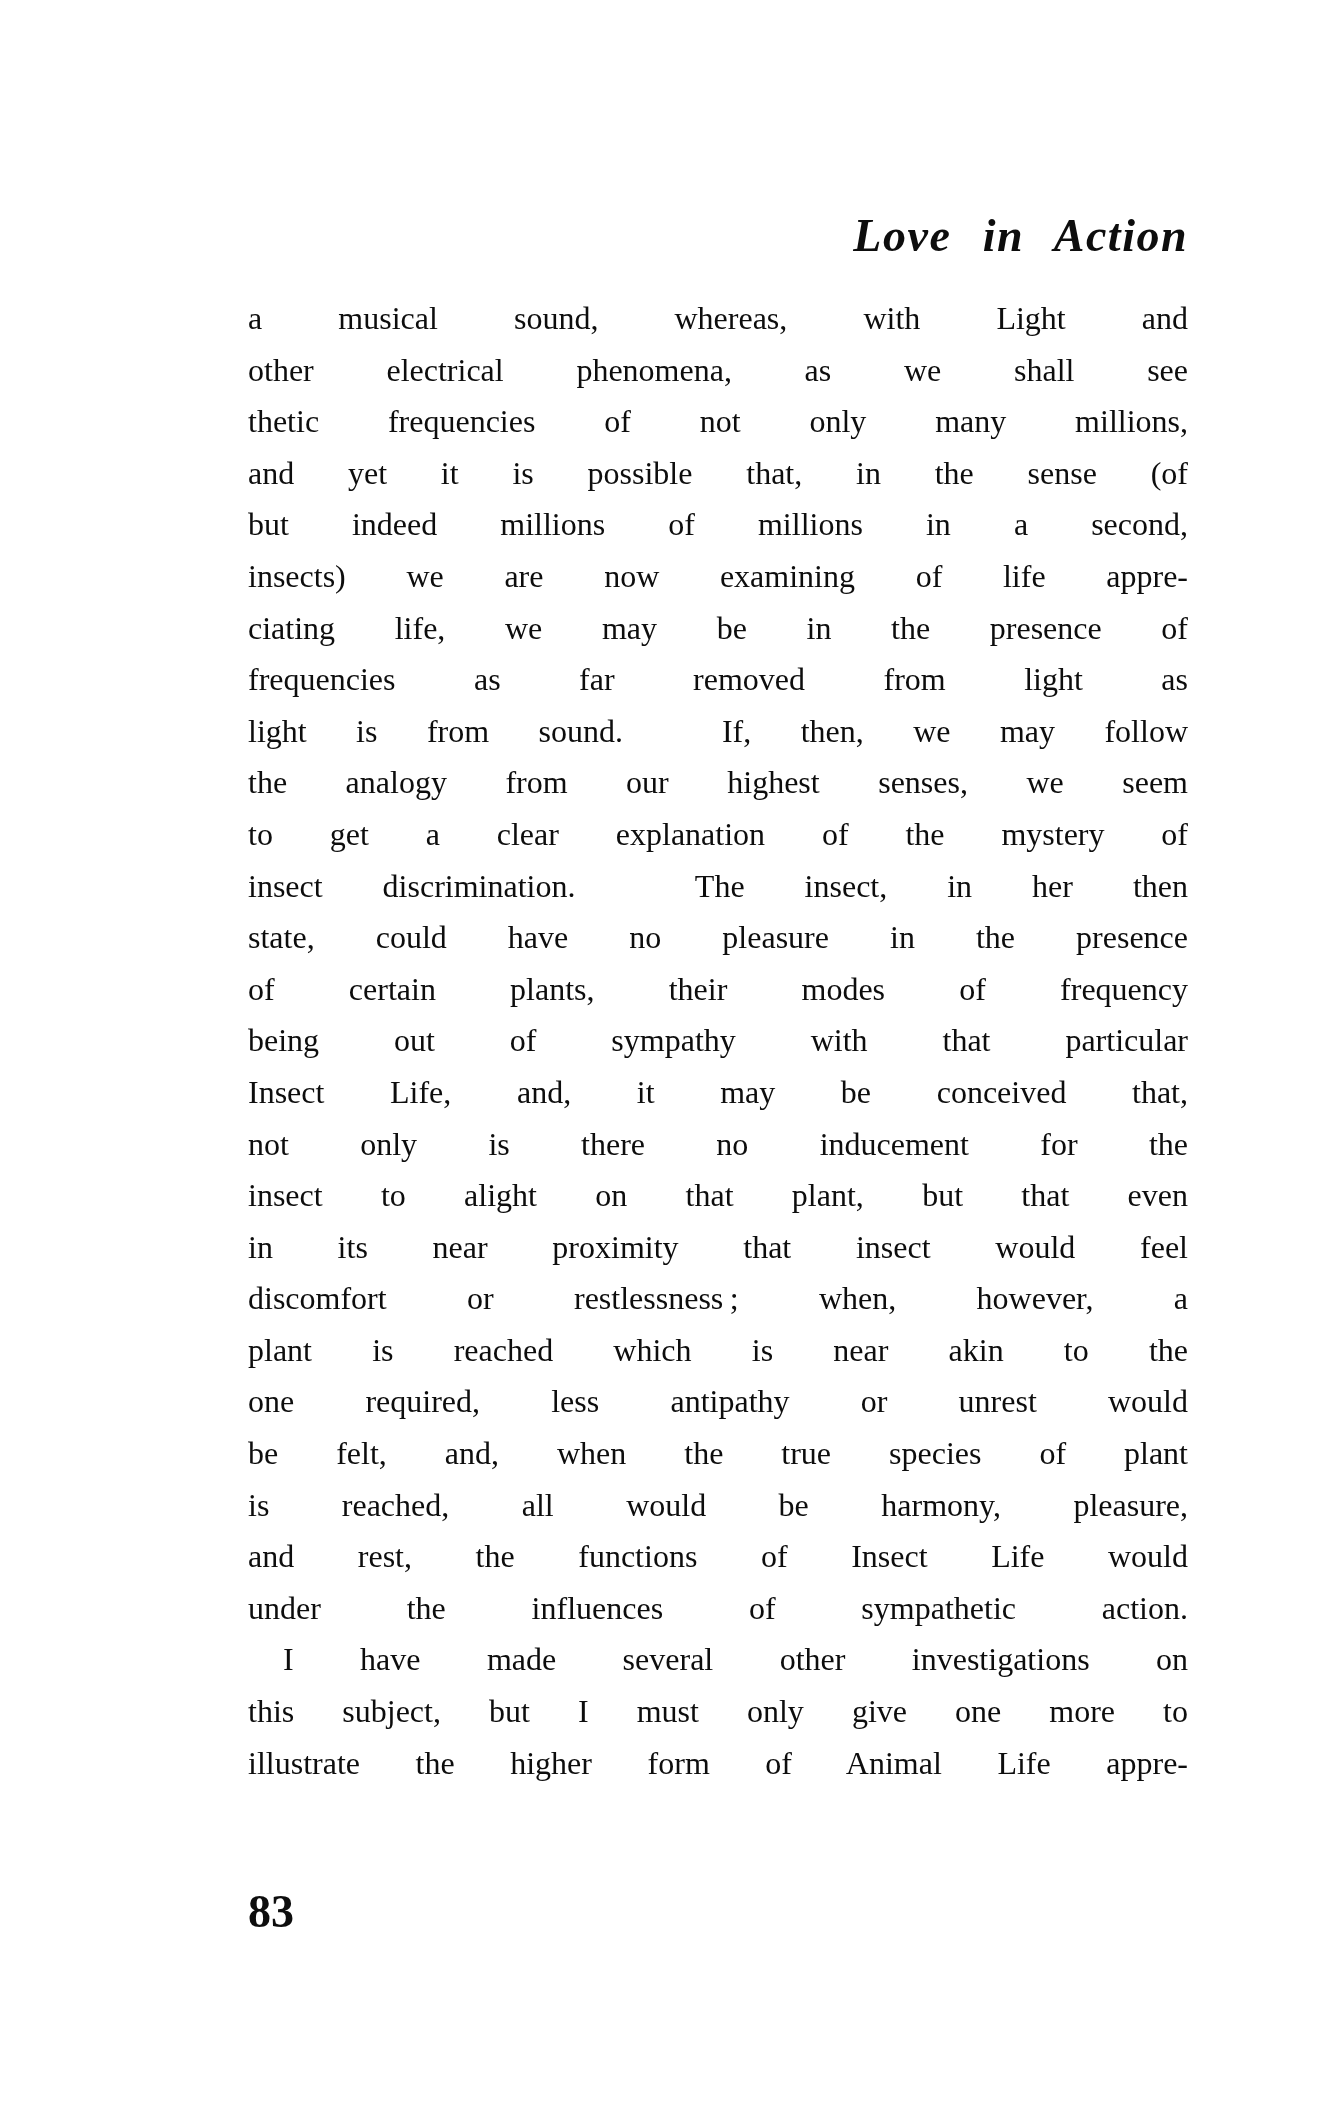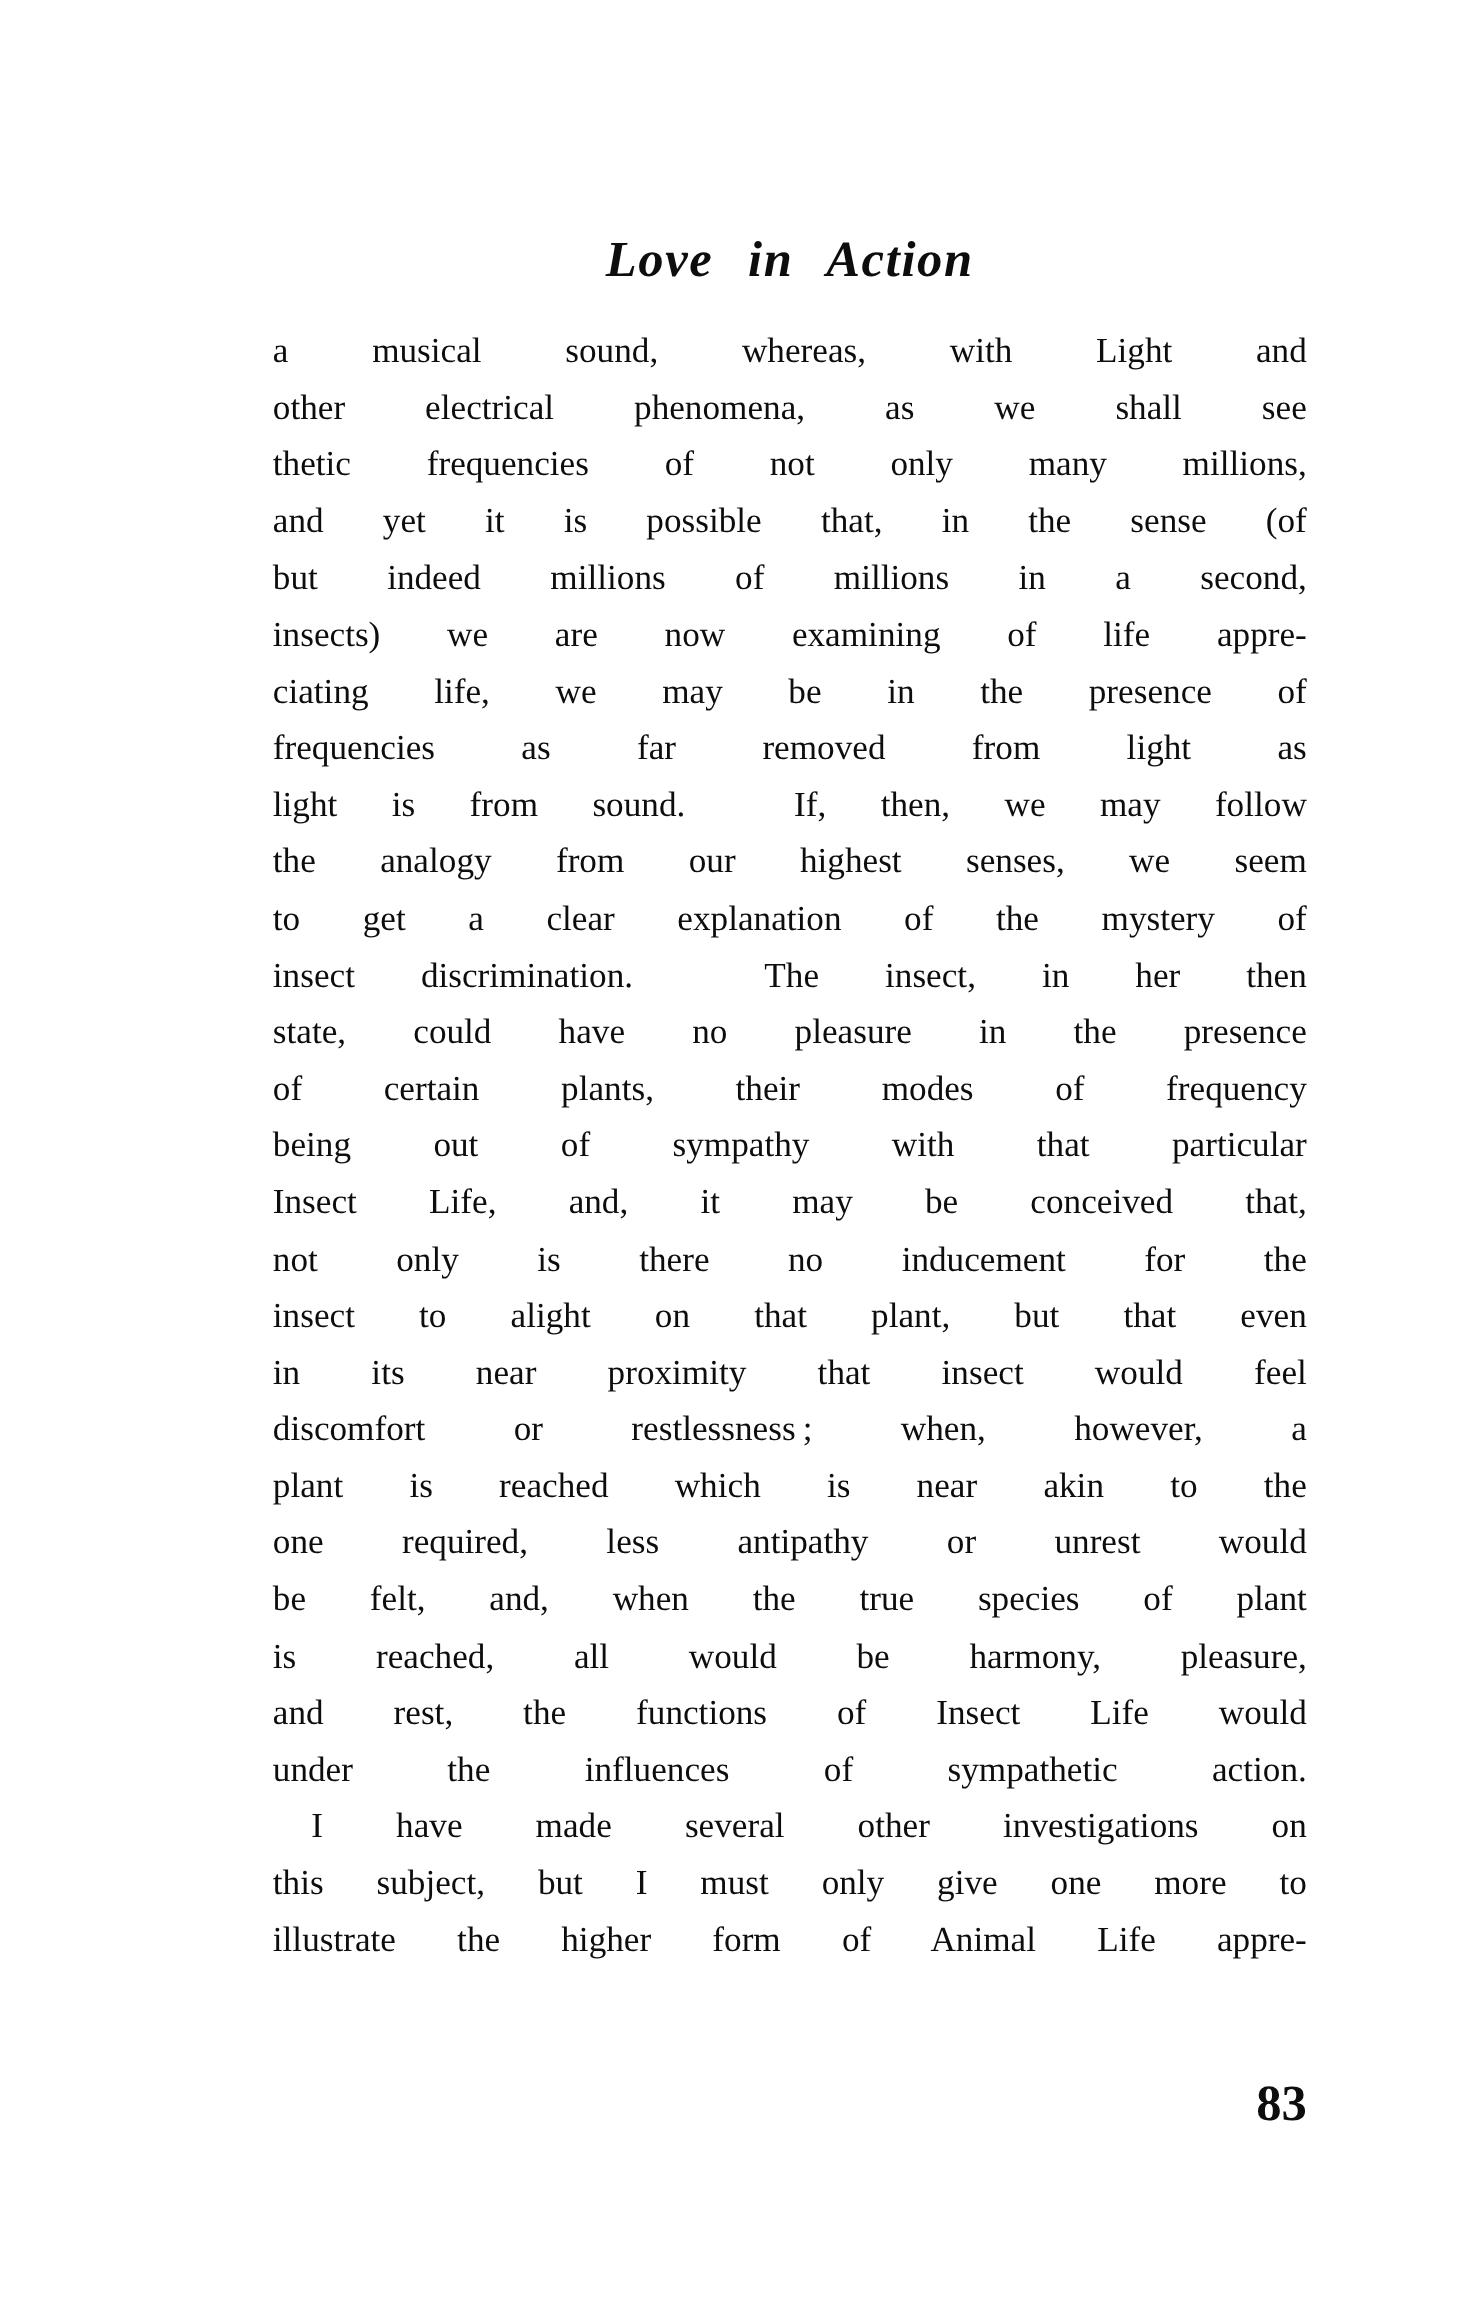--- a/index.html
+++ b/index.html
@@ -14,21 +14,21 @@
     background: #ffffff;
     overflow: hidden;
     font-family: "Liberation Serif", serif;
     color: #0d0d0d;
   }
   .page-title {
     position: absolute;
     left: 248px;
     top: 213px;
     width: 940px;
-    text-align: center;
+    text-align: right;
     font-style: italic;
     font-weight: 700;
     font-size: 46px;
     line-height: 1;
     word-spacing: 0.40em;
     letter-spacing: 1.5px;
     white-space: nowrap;
   }
   .body-text {
     position: absolute;
@@ -45,21 +45,21 @@
     overflow: visible;
   }
   .text-line.indent {
     padding-left: 35px;
   }
   .page-number {
     position: absolute;
     left: 248px;
     top: 1889px;
     width: 940px;
-    text-align: right;
+    text-align: left;
     font-weight: 700;
     font-size: 46px;
     line-height: 1;
   }
 </style>
 </head>
 <body>
 
 <div class="book-page">
   <div class="page-title">Love in Action</div>

